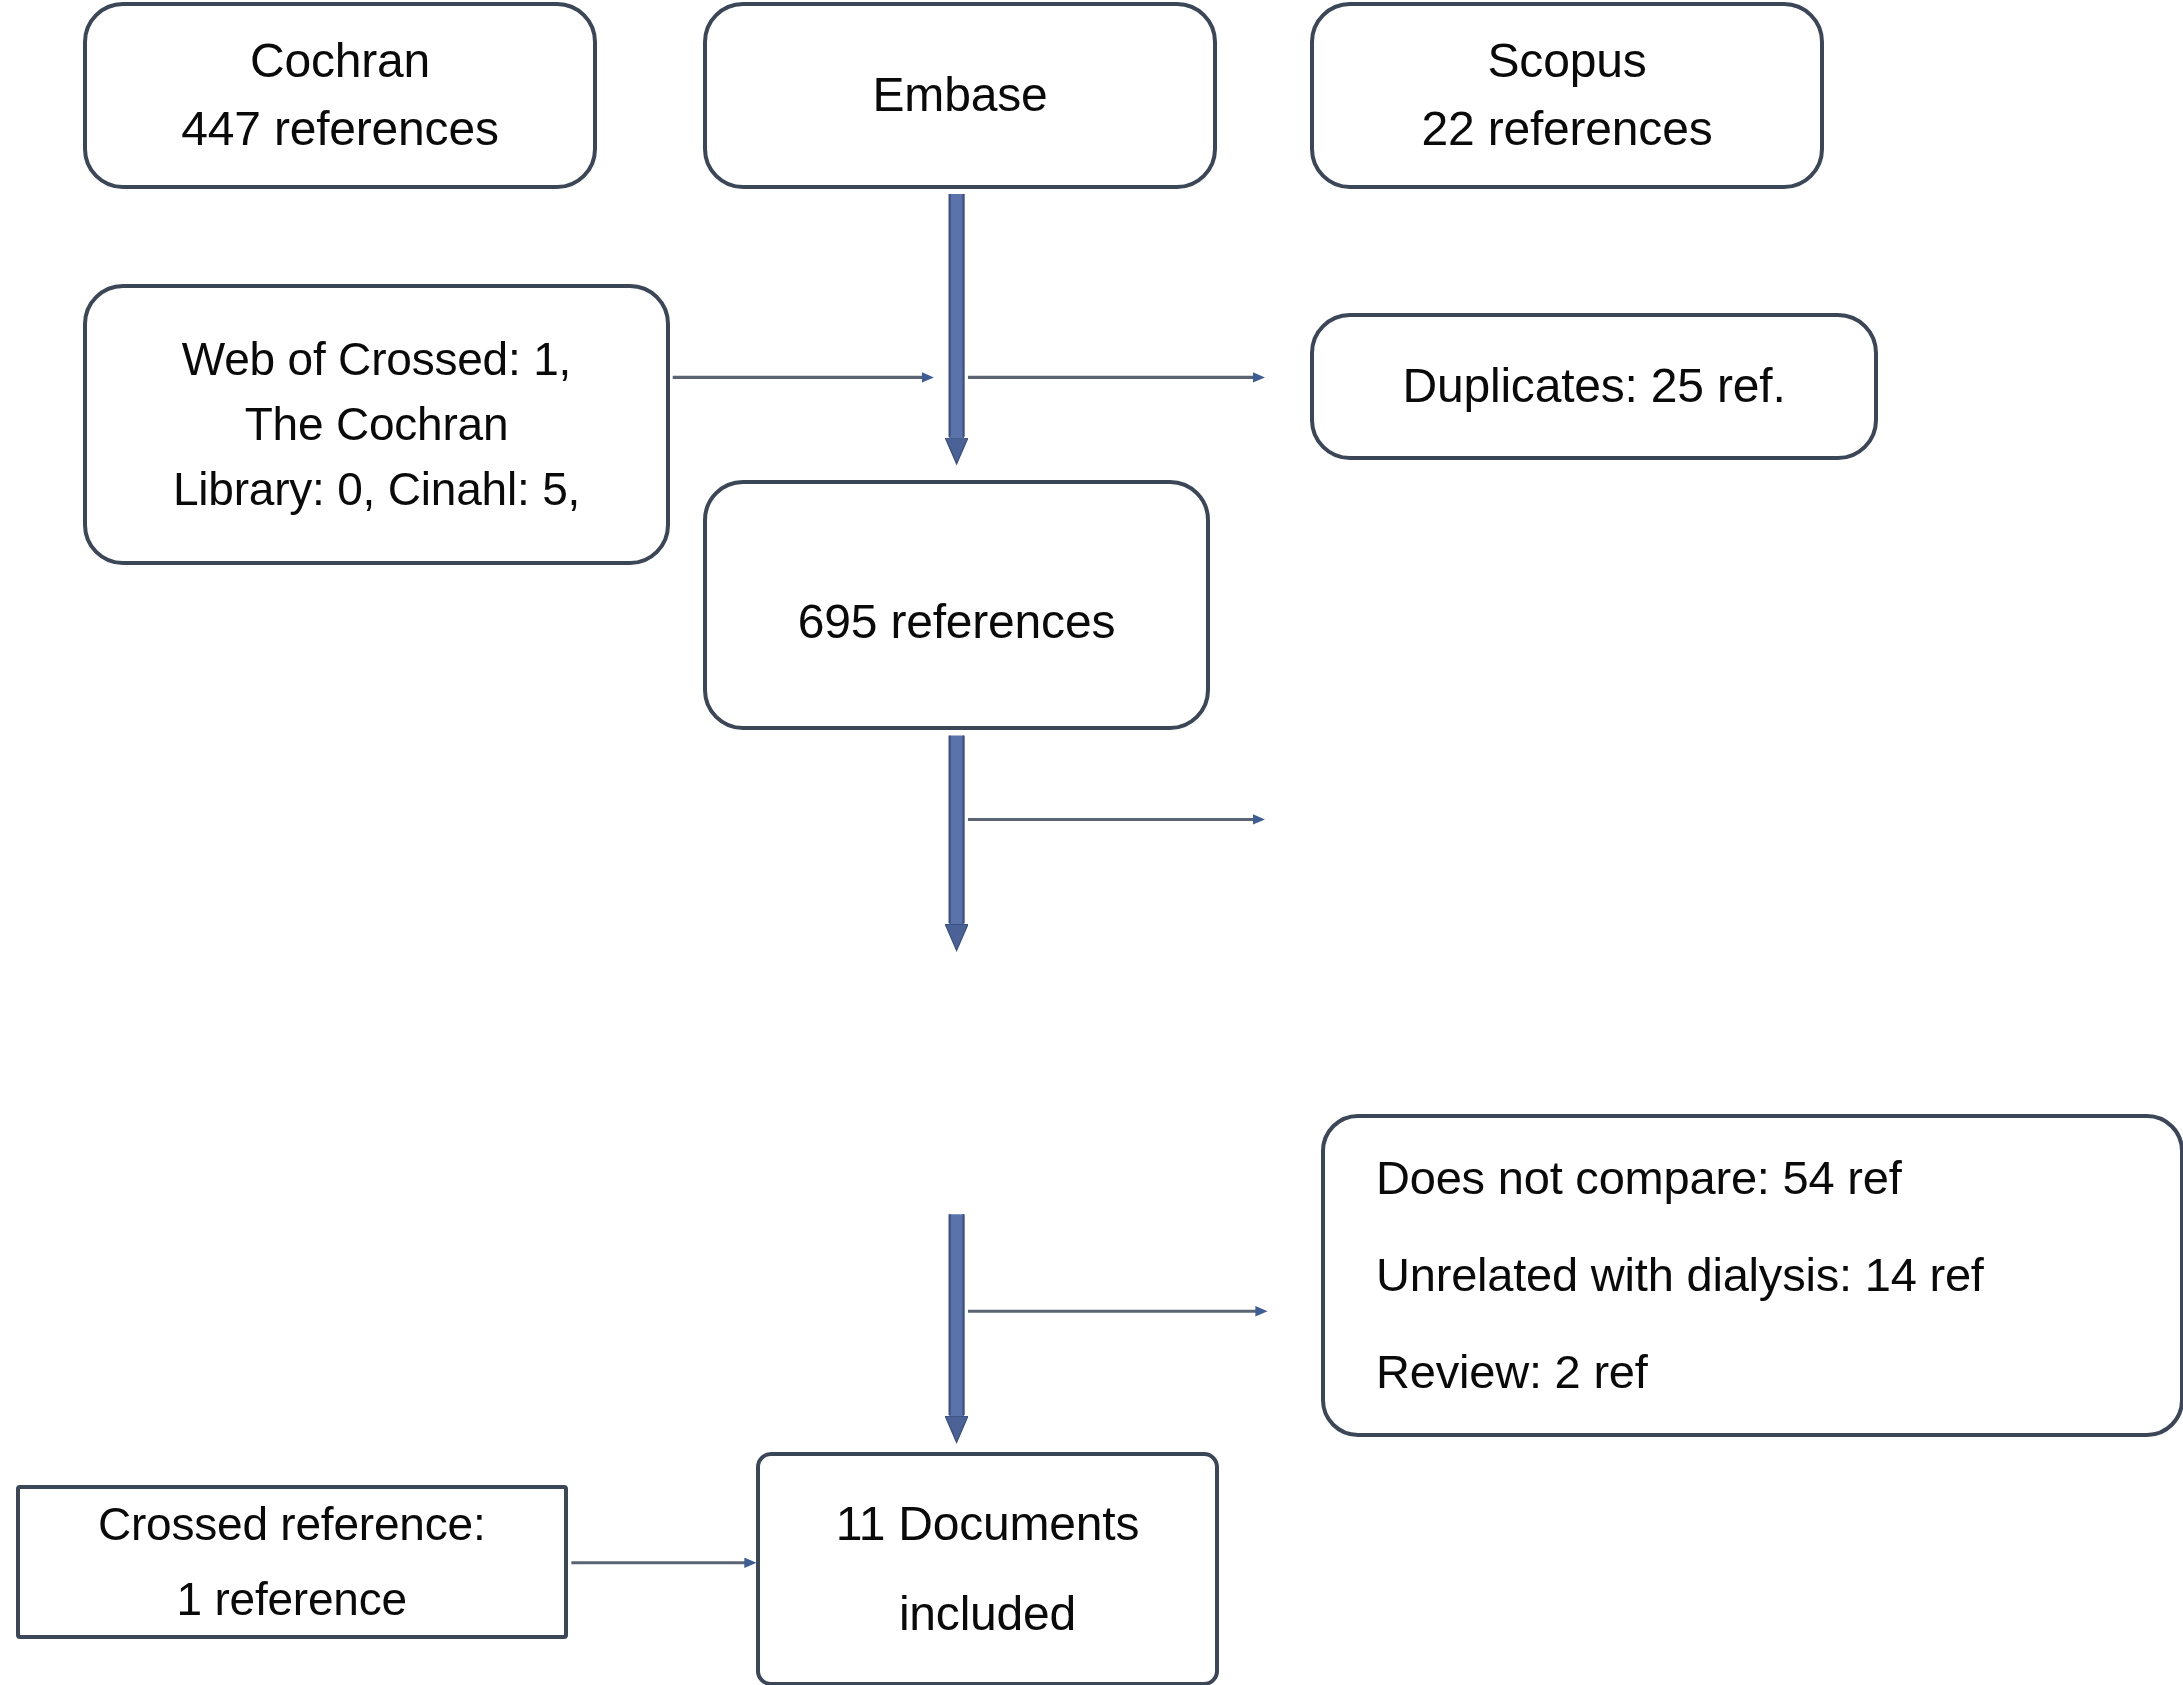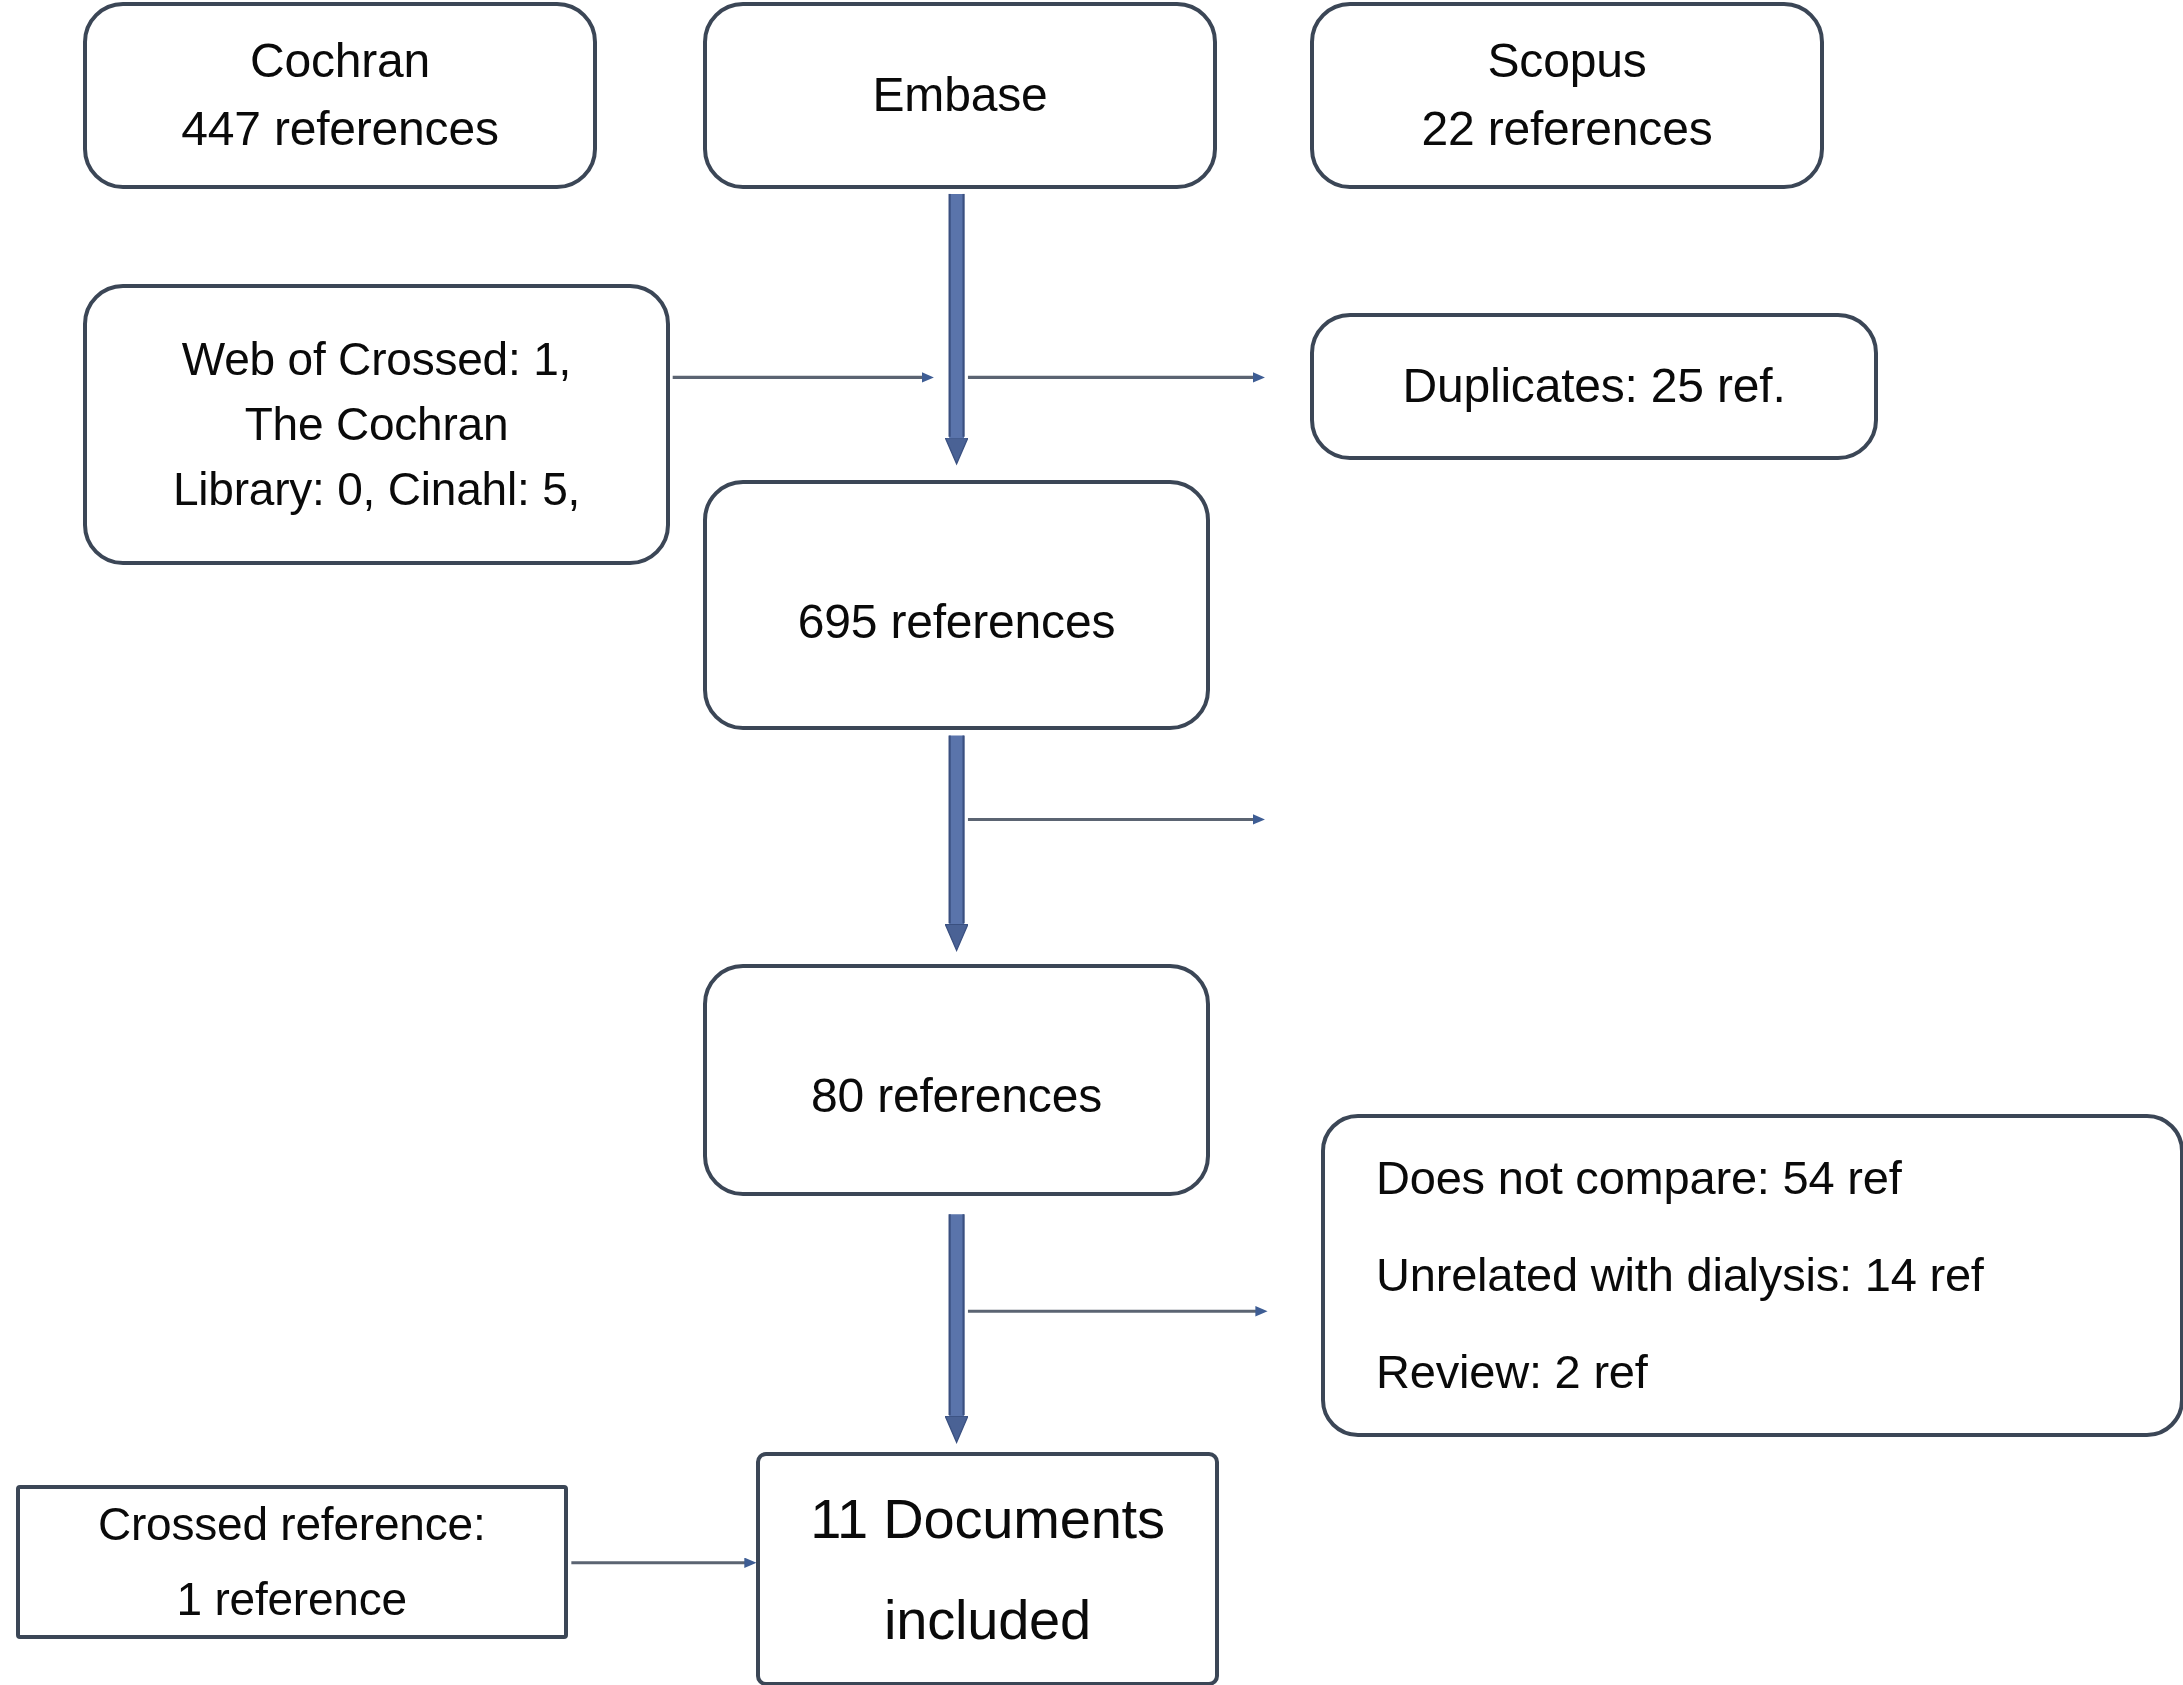--- a/index.html
+++ b/index.html
@@ -53,22 +53,22 @@
                       justify-content: flex-start; padding-top: 94px; }
 
   #node-reasons     { left: 1321px; top: 1114px; width: 863px;  height: 323px; font-size: 47px;
                       align-items: flex-start; padding-left: 37px; border-radius: 37px; }
   #node-reasons .ln { text-align: left; margin: 15px 14px; }
 
   #node-crossed     { left: 15.7px;   top: 1485px; width: 552px;  height: 154px; font-size: 46px;
                       border-radius: 4px; }
   #node-crossed .ln { margin: 5.2px 0; }
 
-  #node-included    { left: 756px;  top: 1452px; width: 463px;  height: 234px; font-size: 56px;
-                      border-radius: 10px; }
+  #node-included    { left: 756px;  top: 1452px; width: 463px;  height: 234px; font-size: 48px;
+                      border-radius: 15px; }
   #node-included .ln { margin: 10.5px 0; }
 
   
   #connectors {
     position: absolute;
     left: 0; top: 0;
     width: 2184px;
     height: 1686px;
     pointer-events: none;
   }
@@ -146,23 +146,20 @@
 
   <div class="node" id="node-duplicates">
     <span class="ln">Duplicates: 25 ref.</span>
   </div>
 
   <div class="node" id="node-r695">
     <span class="ln">695 references</span>
   </div>
 
 
-  <div class="node" id="node-r80">
-    <span class="ln">80 references</span>
-  </div>
 
   <div class="node" id="node-reasons">
     <span class="ln">Does not compare: 54 ref</span>
     <span class="ln">Unrelated with dialysis: 14 ref</span>
     <span class="ln">Review: 2 ref</span>
   </div>
 
   <div class="node" id="node-crossed">
     <span class="ln">Crossed reference:</span>
     <span class="ln">1 reference</span>

